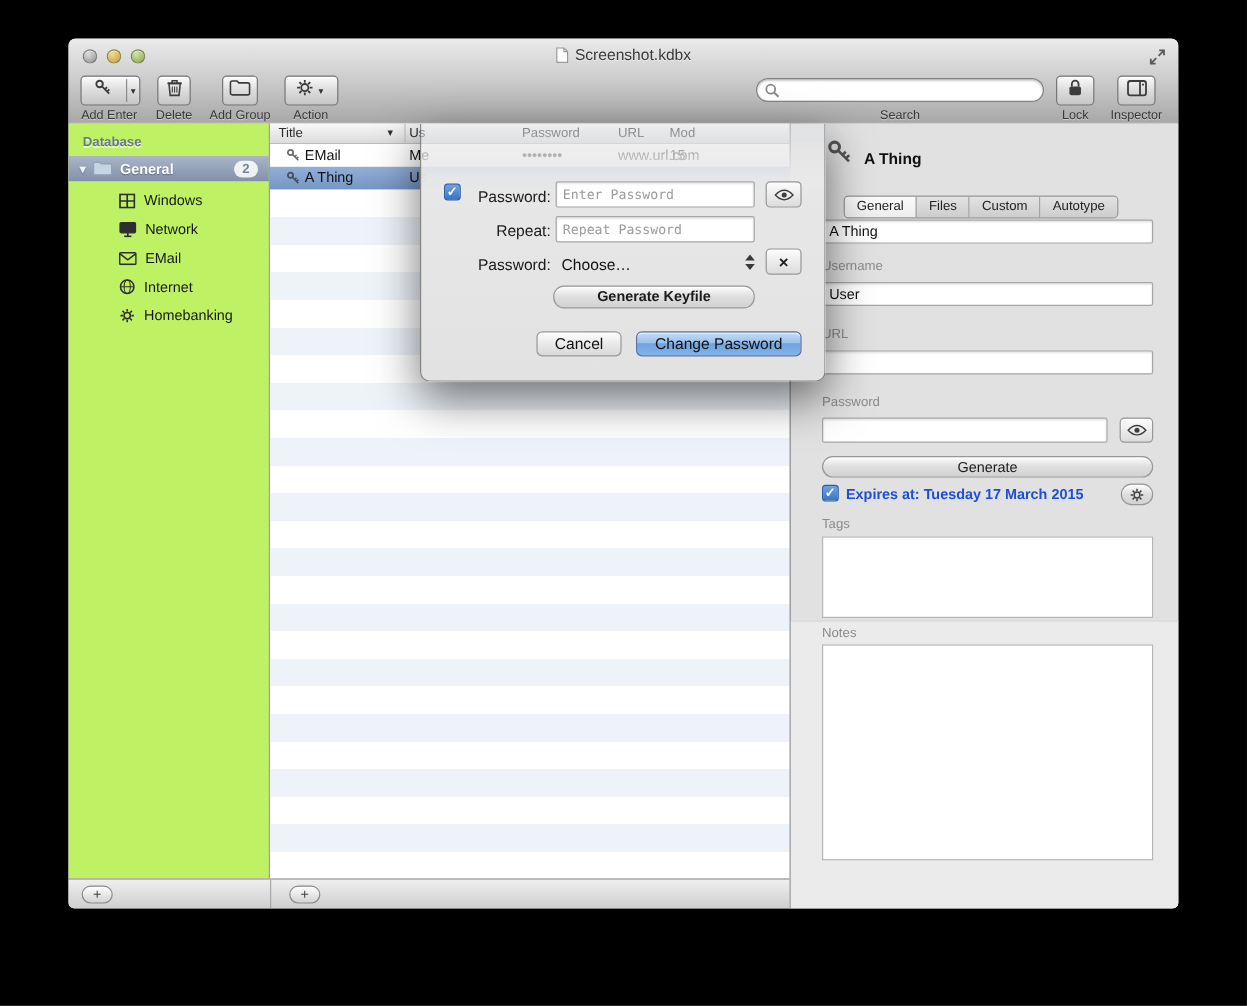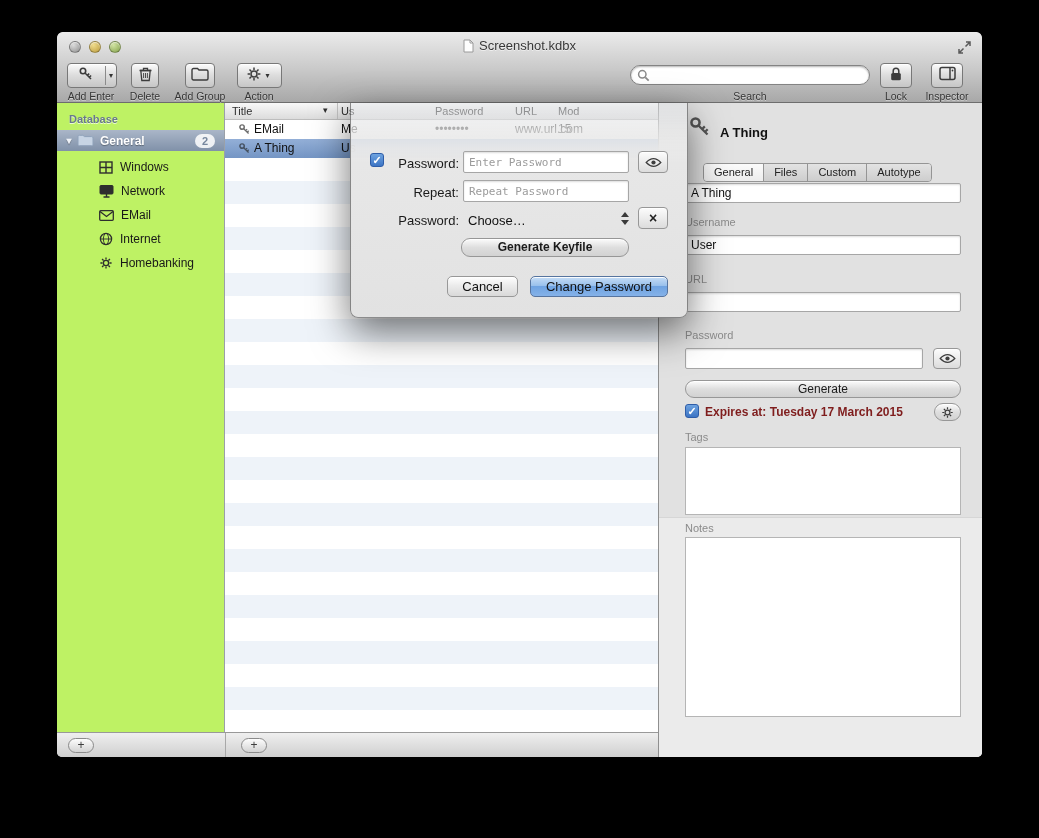--- a/index.html
+++ b/index.html
@@ -108,21 +108,21 @@
   .sq-btn { position:absolute; border:1px solid #979797; border-radius:4px;
             background:linear-gradient(#fcfcfc, #dcdcdc); display:flex;
             align-items:center; justify-content:center;
             box-shadow:inset 0 1px 0 rgba(255,255,255,0.9); }
   .checkbox { position:absolute; width:14px; height:14px; border-radius:3px;
               background:linear-gradient(#6ea3e0, #3c74c4); border:1px solid #2e5da8;
               color:#fff; font-size:11px; line-height:13px; text-align:center; font-weight:bold; }
   .insp-area { position:absolute; left:26px; width:276px; background:#fff;
                border:1px solid #b5b5b5; resize:none; outline:none;
                font-family:"Liberation Sans",sans-serif; font-size:12px; padding:4px; }
-  .expires-label { position:absolute; left:46px; font-size:12px; font-weight:bold; color:#7f1d1d; }
+  .expires-label { position:absolute; left:46px; font-size:12px; font-weight:bold; color:#1d4ed8; }
 
   
   .sheet { position:absolute; left:293px; top:71px; width:338px; height:215px; z-index:50;
            border:1px solid rgba(55,55,55,0.55); border-top:none; border-radius:0 0 8px 8px;
            background:linear-gradient(180deg,
              rgba(224,227,231,0.45) 0px, rgba(228,229,231,0.6) 15px,
              rgba(232,232,232,0.8) 30px, rgba(233,233,233,0.96) 45px,
              #e7e7e7 60px, #e2e2e2 100%);
            box-shadow:0 14px 38px rgba(0,0,0,0.55); }
   .sheet-label { position:absolute; left:34px; width:74px; text-align:right;

